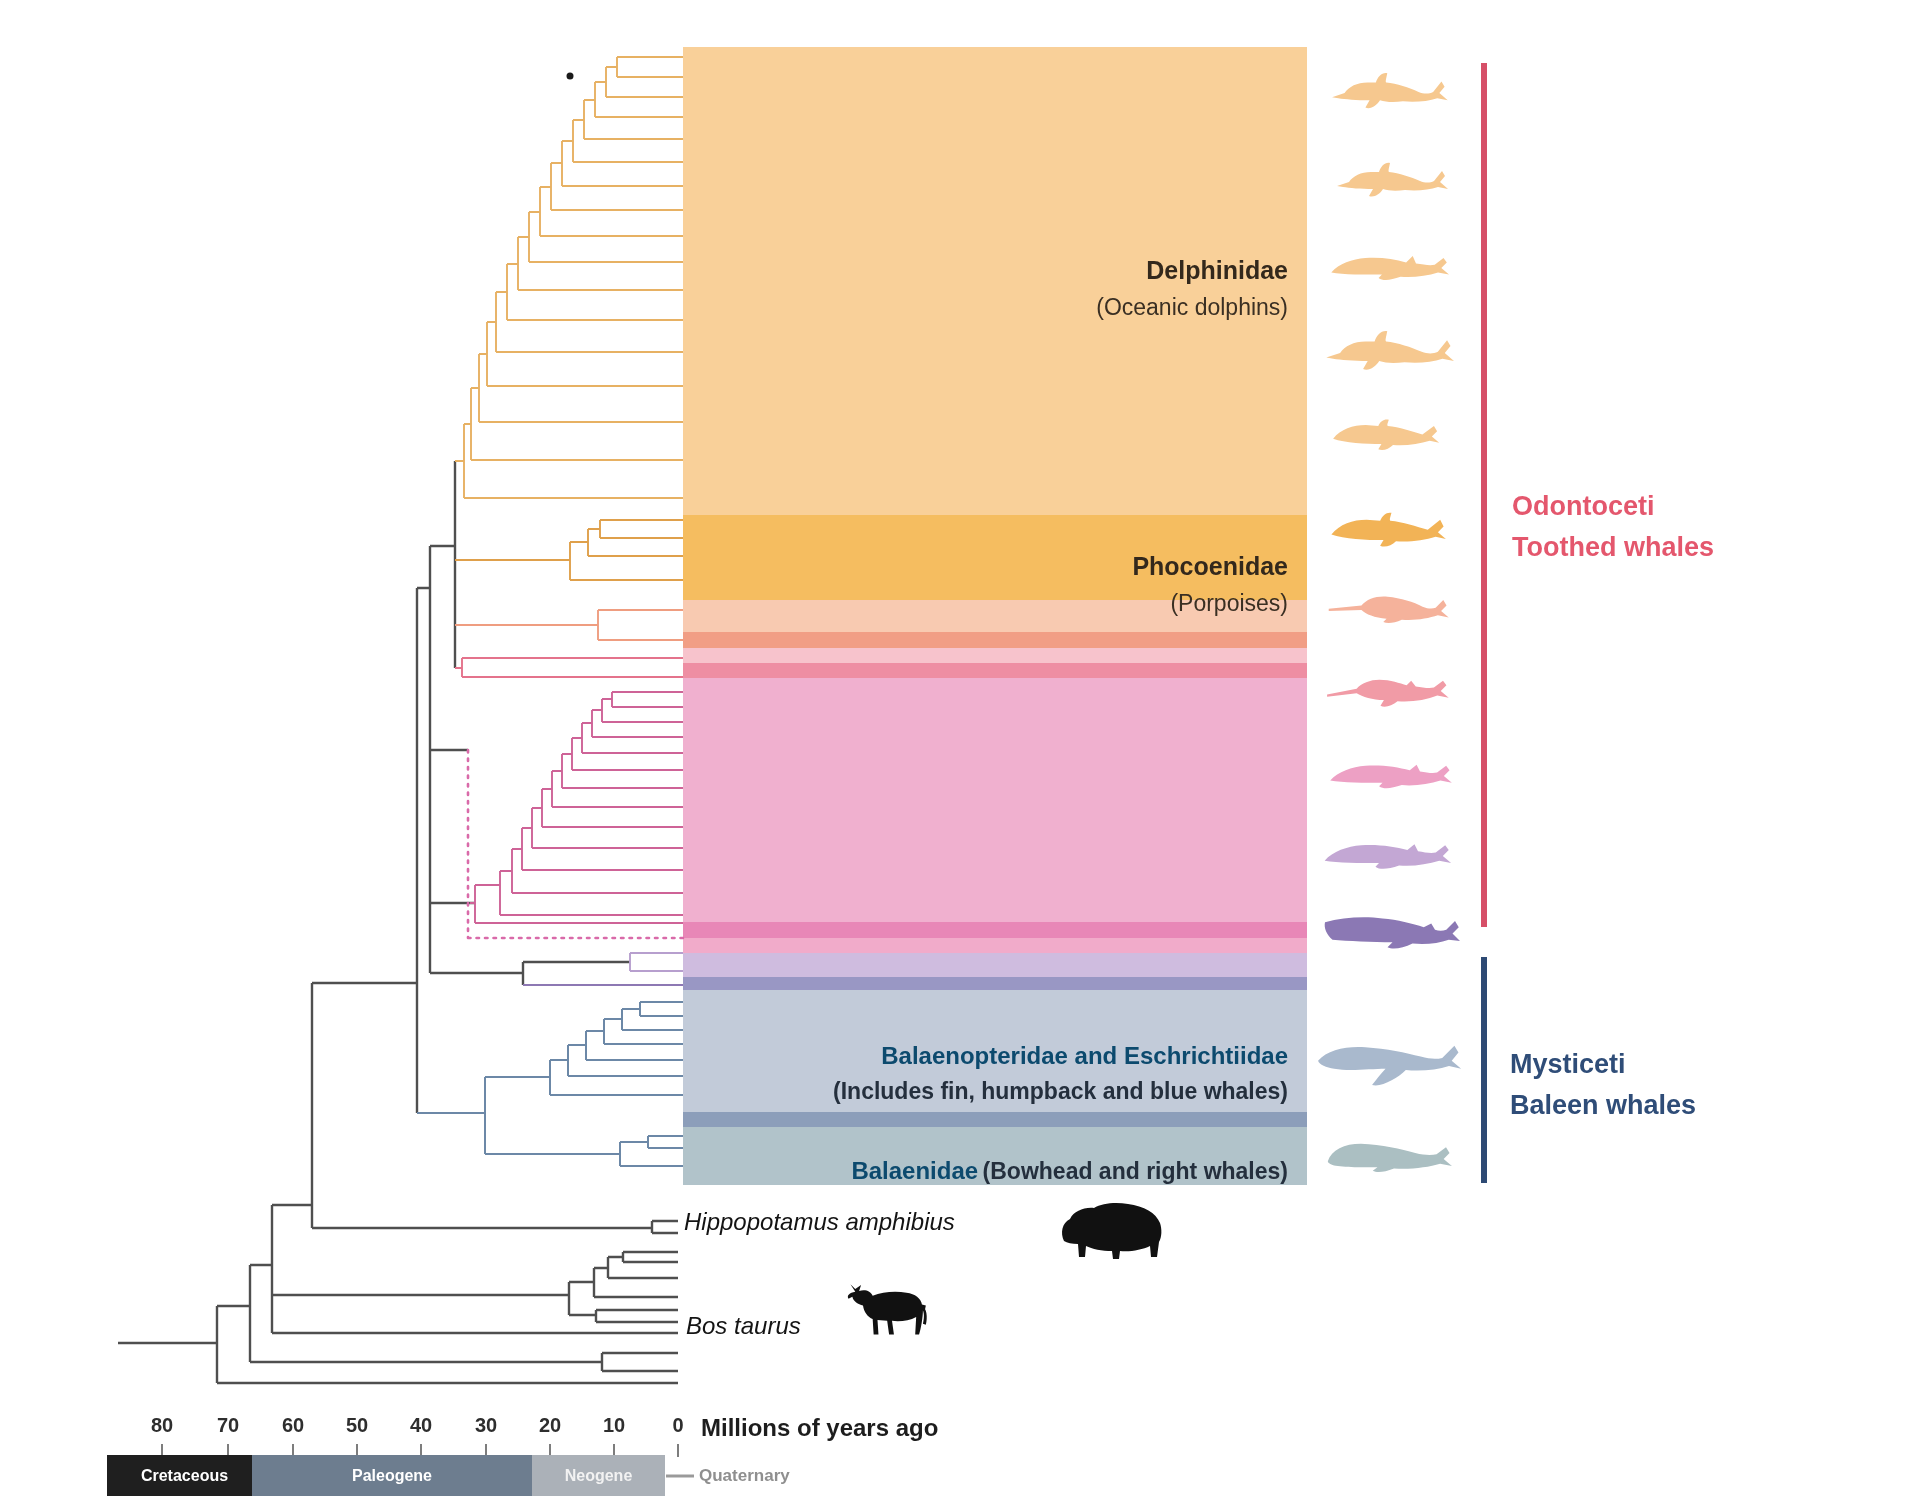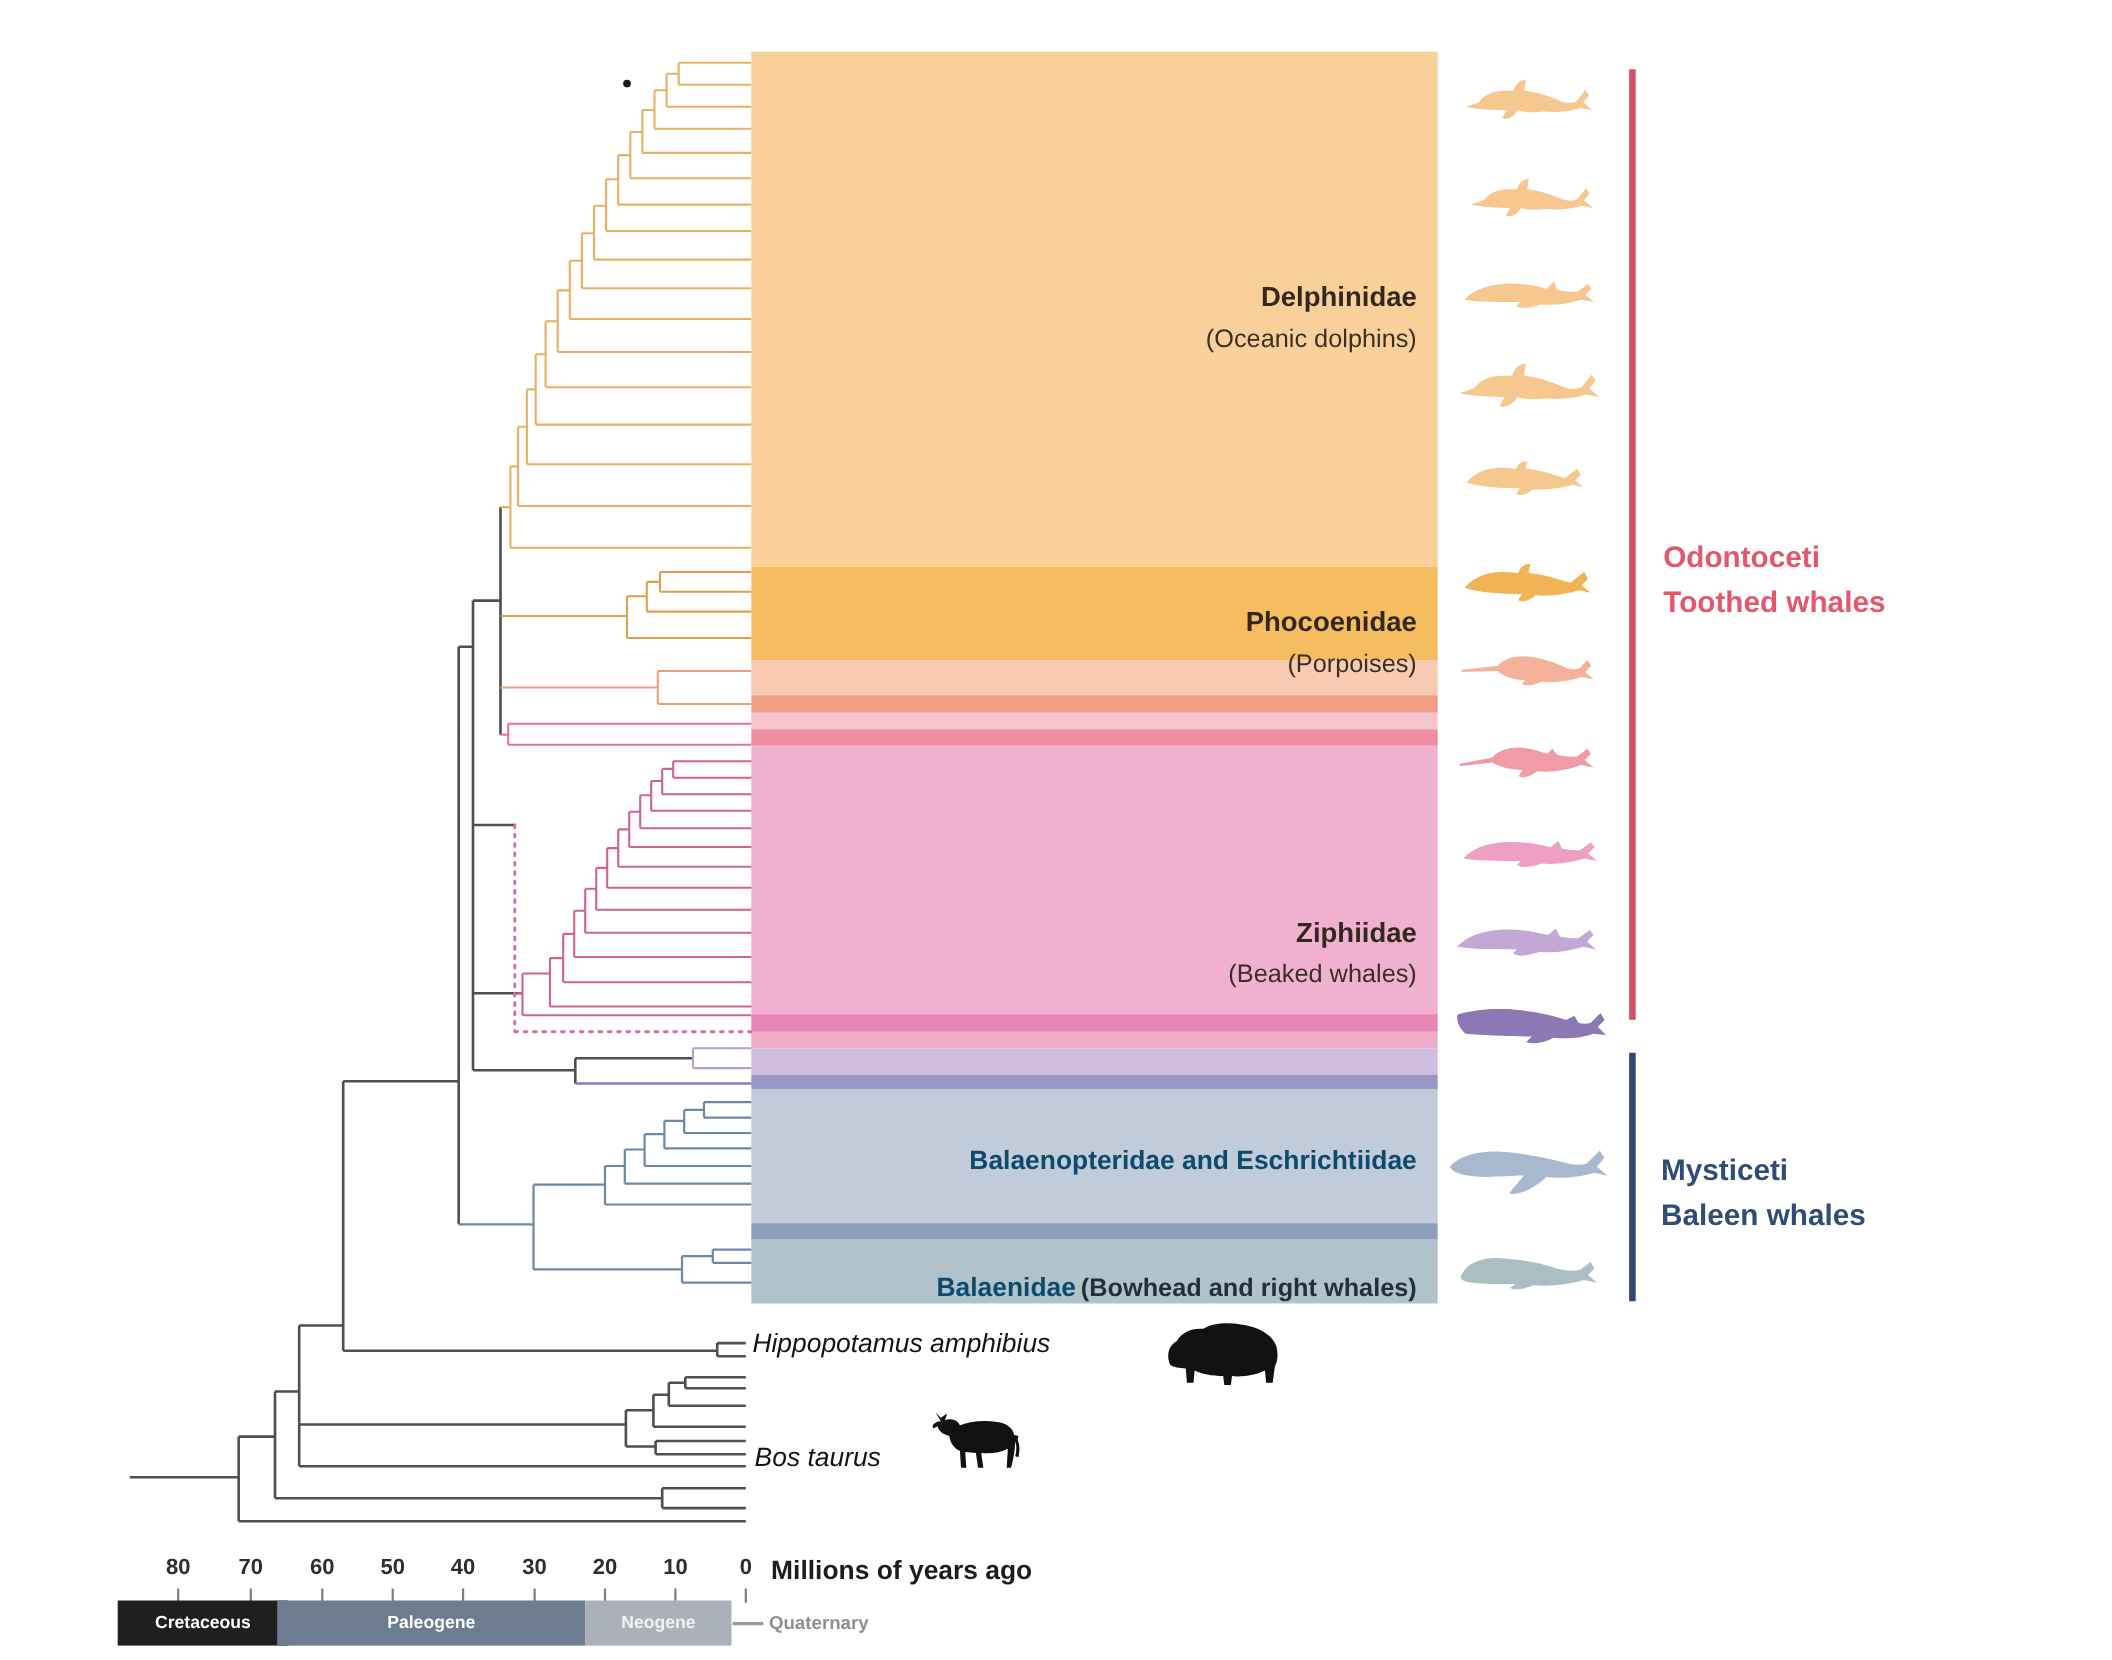--- a/index.html
+++ b/index.html
@@ -121,26 +121,23 @@
     </svg>
 
   <div class="band-label" style="top:236px">
     <div class="bl-name">Delphinidae</div>
     <div class="bl-common">(Oceanic dolphins)</div>
   </div>
   <div class="band-label" style="top:532px">
     <div class="bl-name">Phocoenidae</div>
     <div class="bl-common">(Porpoises)</div>
   </div>
-  <div class="band-label" style="top:814px">
-    <div class="bl-name">Ziphiidae</div>
-    <div class="bl-common">(Beaked whales)</div>
-  </div>
   <div class="band-label blue" style="top:1022px">
     <div class="bl-name">Balaenopteridae and Eschrichtiidae</div>
+    <div class="bl-common">(Includes fin, humpback and blue whales)</div>
   </div>
   <div class="band-label blue" style="top:1137px">
     <span class="bl-name">Balaenidae</span>
     <span class="bl-common">(Bowhead and right whales)</span>
   </div>
 
   <div class="suborder-label" style="left:1512px;top:486px;color:#e4576d">
     <div>Odontoceti</div>
     <div>Toothed whales</div>
   </div>

